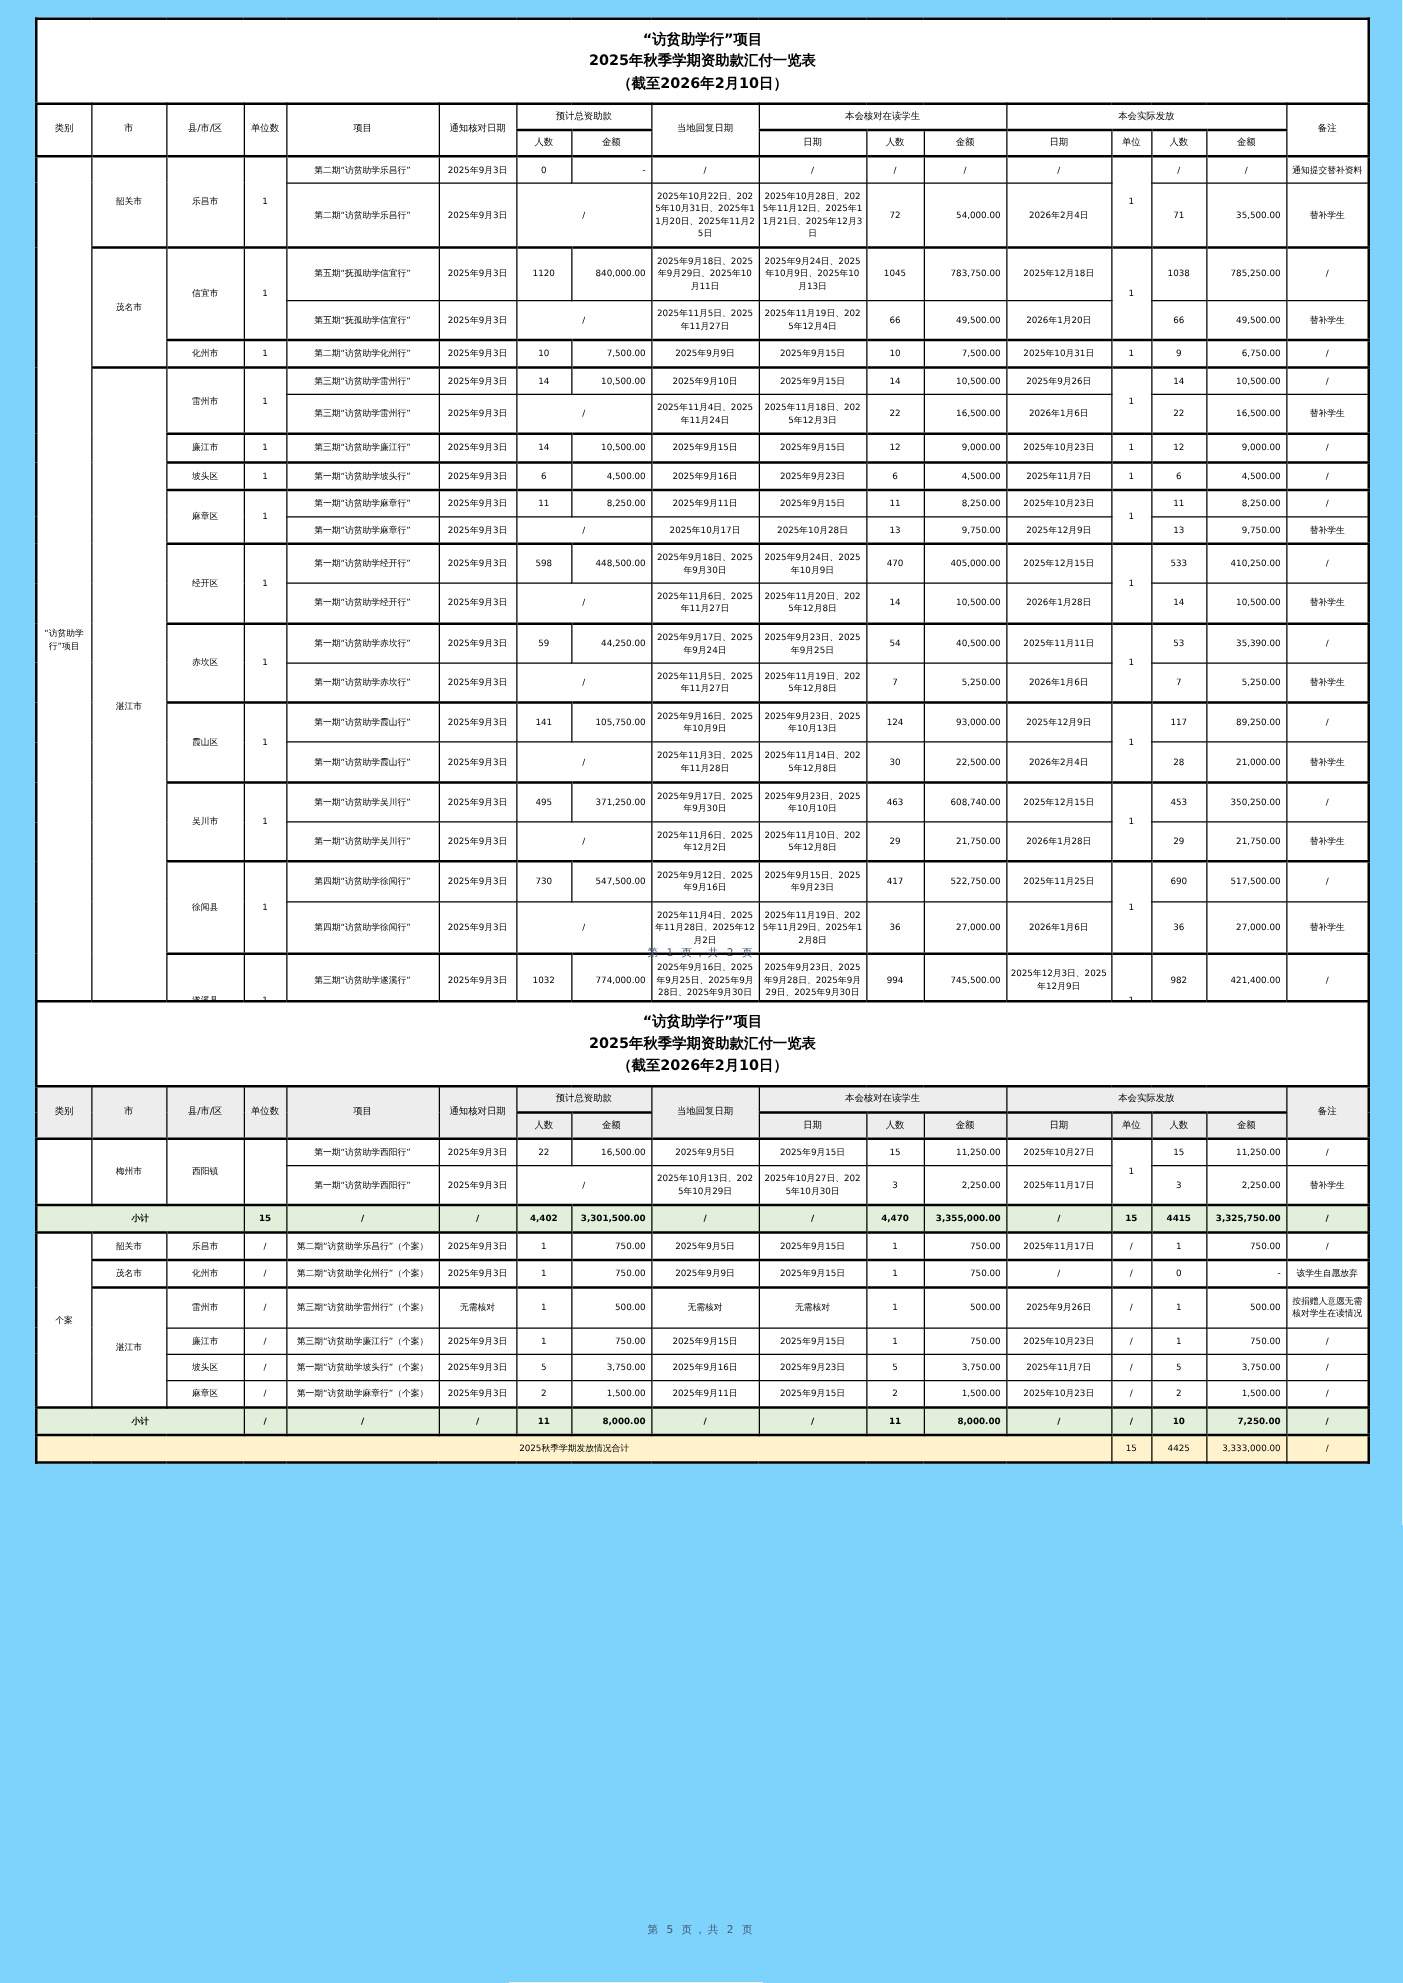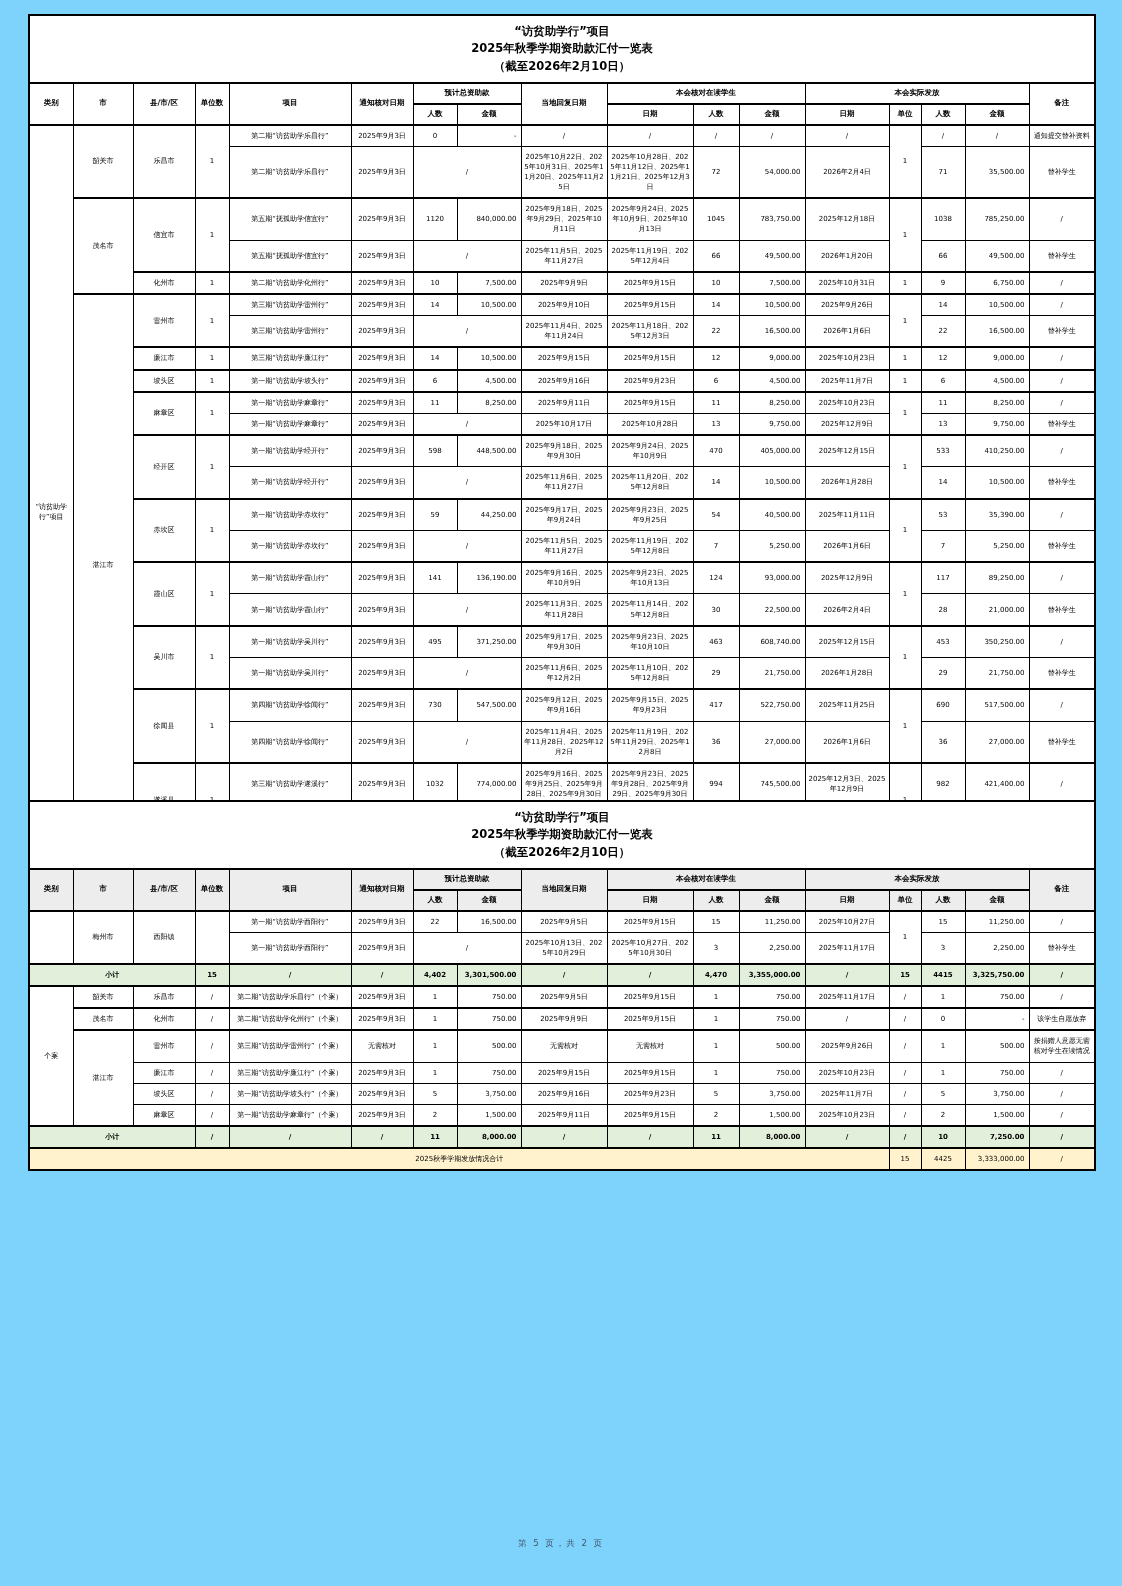--- a/index.html
+++ b/index.html
@@ -4,21 +4,21 @@
 <style>
   html,body{margin:0;padding:0;background:#fff;}
   .canvas{position:relative;width:1122px;height:1586px;background:#7dd3fc;
     font-family:"DejaVu Sans","Liberation Sans",sans-serif;color:#000;overflow:hidden;}
   table.sheet{position:absolute;left:28px;width:1066px;border-collapse:collapse;
     table-layout:fixed;border:2px solid #000;background:#fff;}
   #page1{top:14px;}
   #page2{top:800px;}
   td{border:1px solid #000;font-size:7px;line-height:1.45;text-align:center;
      vertical-align:middle;padding:5px 2px;word-break:break-all;}
-  tr.hd td{font-weight:bold;font-size:7.5px;padding:4px 2px;border-top:2px solid #000;}
+  tr.hd td{font-weight:normal;font-size:7.5px;padding:4px 2px;border-top:2px solid #000;}
   tr.shaded td{background:var(--gray,#ededed);}
   td.title-cell{font-size:11.5px;font-weight:bold;padding:7px 4px;border-bottom:2px solid #000;}
   td.title-cell div{line-height:1.5;}
   tr.gs td{border-top:2px solid #000;}
   tr.sub td{background:var(--green,#e2efda);font-weight:bold;}
   tr.tot td{background:var(--yellow,#fff2cc);font-weight:normal;}
   td.al-r{text-align:right;padding-right:4px;}
   .pgfooter{position:absolute;left:0;width:100%;text-align:center;font-size:8.5px;
     letter-spacing:2px;color:var(--footerc,#44546a);}
   #footer1{top:757px;}
@@ -314,21 +314,21 @@
           <td>7</td>
           <td class="al-r">5,250.00</td>
           <td>替补学生</td>
         </tr>
         <tr class="gs">
           <td rowspan="2">霞山区</td>
           <td rowspan="2">1</td>
           <td>第一期“访贫助学霞山行”</td>
           <td>2025年9月3日</td>
           <td>141</td>
-          <td class="al-r">136,190.00</td>
+          <td class="al-r">105,750.00</td>
           <td>2025年9月16日、2025年10月9日</td>
           <td>2025年9月23日、2025年10月13日</td>
           <td>124</td>
           <td class="al-r">93,000.00</td>
           <td>2025年12月9日</td>
           <td rowspan="2">1</td>
           <td>117</td>
           <td class="al-r">89,250.00</td>
           <td>/</td>
         </tr>
@@ -461,20 +461,21 @@
           <td>2025年11月12日、2025年11月21日</td>
           <td>27</td>
           <td class="al-r">20,250.00</td>
           <td>2025年12月3日</td>
           <td>27</td>
           <td class="al-r">20,250.00</td>
           <td>替补学生</td>
         </tr>
       </tbody>
     </table>
+  <div class="pgfooter" id="footer1">第 1 页，共 2 页</div>
   <table class="sheet" id="page2">
       <colgroup>
         <col style="width: 44px;">
         <col style="width: 60px;">
         <col style="width: 62px;">
         <col style="width: 34px;">
         <col style="width: 122px;">
         <col style="width: 62px;">
         <col style="width: 44px;">
         <col style="width: 64px;">

